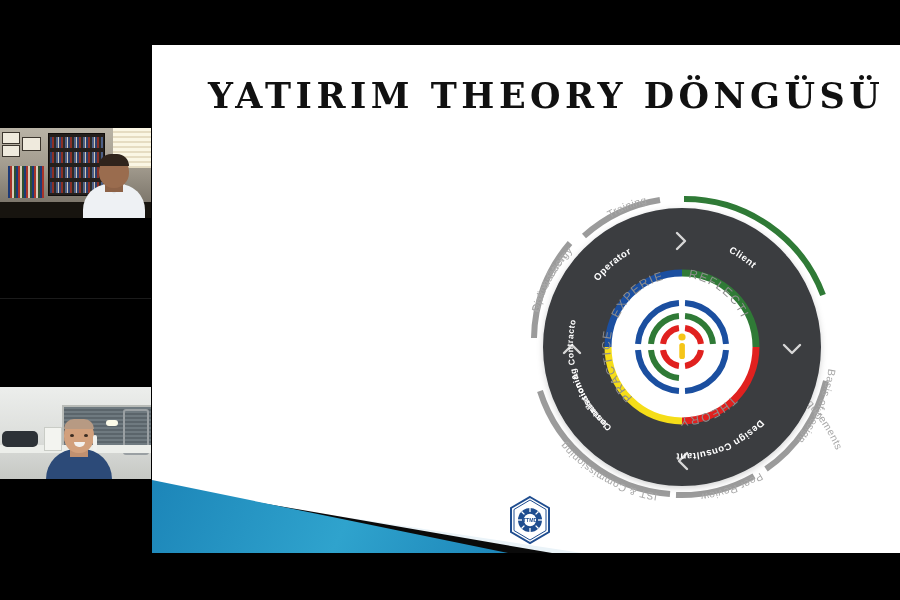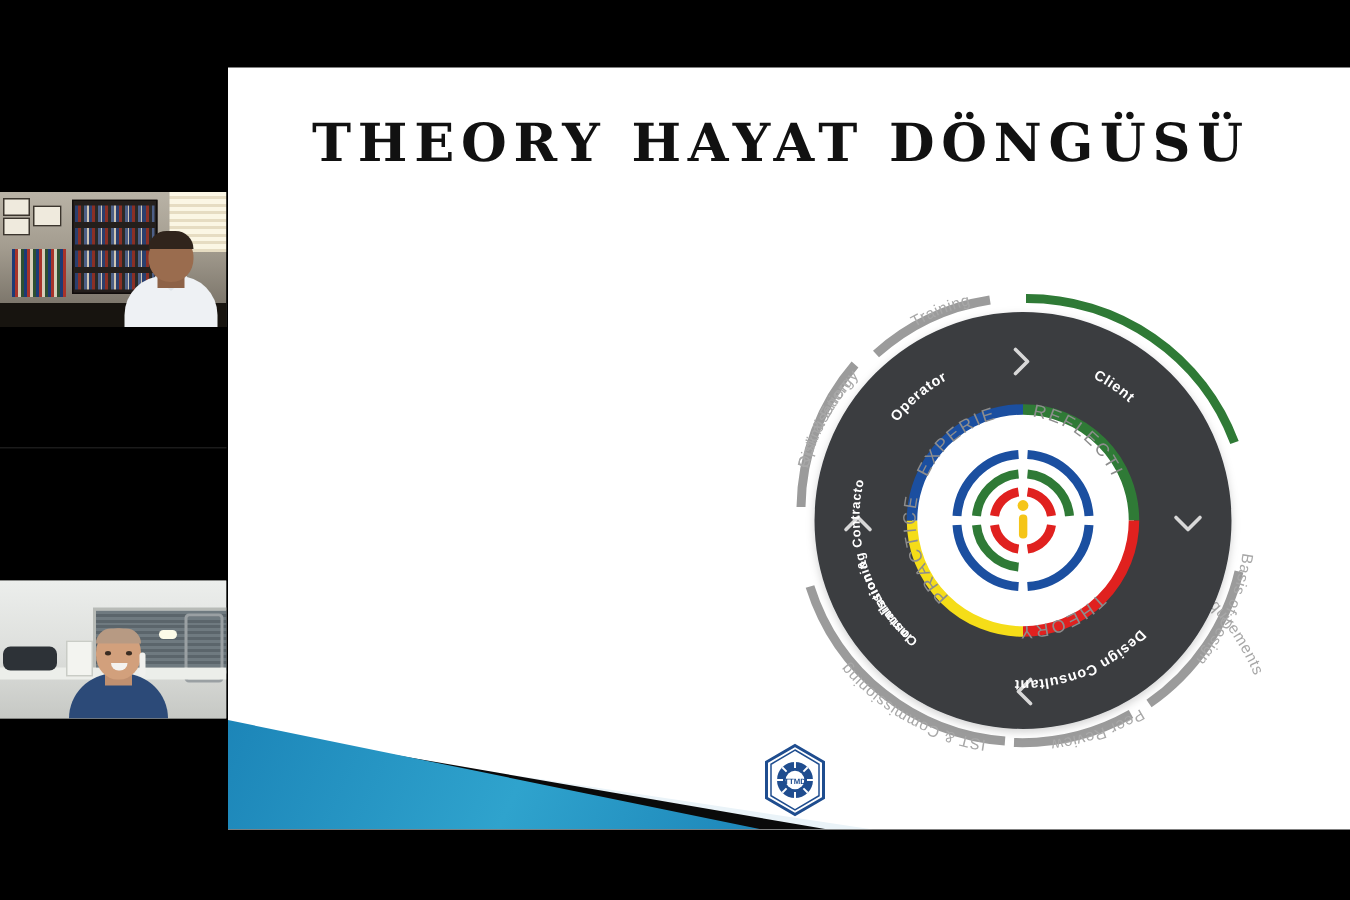--- a/index.html
+++ b/index.html
@@ -138,21 +138,21 @@
           <div id="v2-mouth"></div>
           <div id="v2-bud"></div>
         </div>
       </div>
     </div>
 
   </div>
 
   <div id="slide">
 
-    <div id="slide-title">THEORY HAYAT DÖNGÜSÜ</div>
+    <div id="slide-title">YATIRIM THEORY DÖNGÜSÜ</div>
 
     <div id="diagram">
       <svg width="400" height="340" viewBox="0 0 400 340" xmlns="http://www.w3.org/2000/svg">
         <defs>
 
           <path id="pOPR" d="M 200,340 m 0,-168 a 168,168 0 0 1 168,168" fill="none"></path>
           <path id="pBOD" d="M 200,170 m 148,0 a 148,148 0 0 1 -74,128.2" fill="none"></path>
           <path id="pPR" d="M 200,170 m 104.7,104.7 a 148,148 0 0 1 -141.7,38" fill="none"></path>
           <path id="pIST" d="M 200,170 m -6,148 a 148,148 0 0 1 -138.6,-105" fill="none"></path>
           <path id="pREO" d="M 200,170 m -145,-28 a 148,148 0 0 1 58,-88" fill="none"></path>

